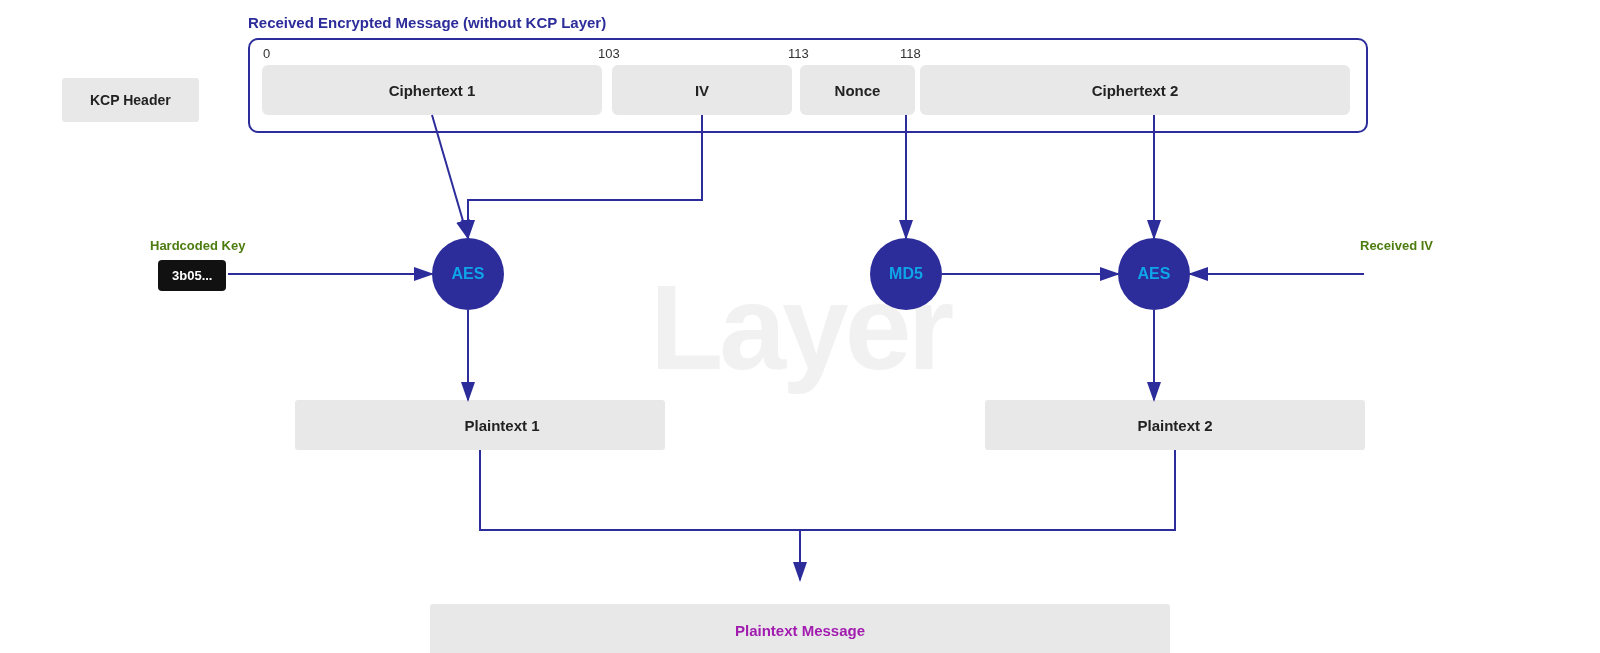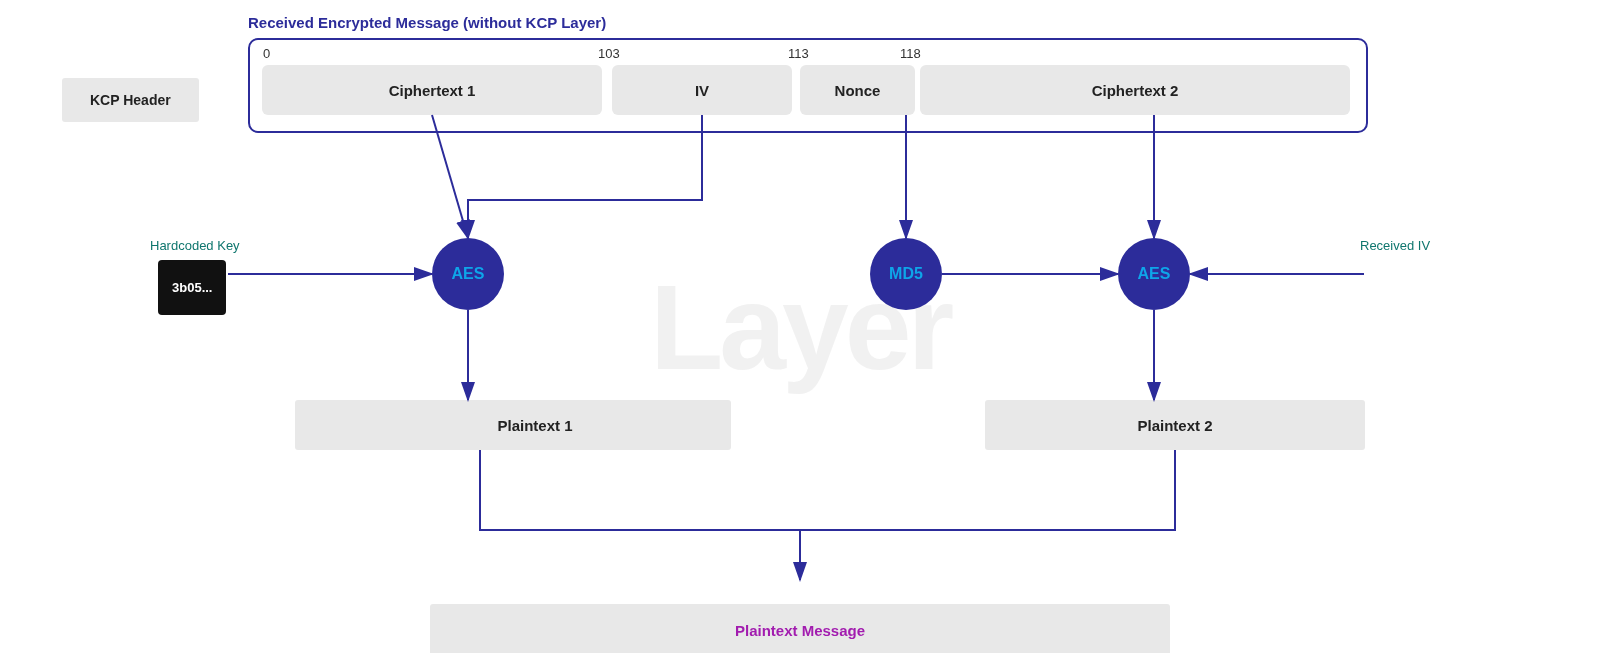--- a/index.html
+++ b/index.html
@@ -122,51 +122,51 @@
     .circle-md5  { top: 238px; left: 870px; text-align: center; }
     .circle-aes2 { top: 238px; left: 1118px; }
 
     
     .key-box {
       position: absolute;
       background: #111;
       color: #fff;
       font-weight: bold;
       font-size: 13px;
-      padding: 20px 14px;
+      padding: 8px 14px;
       border-radius: 4px;
     }
 
     .key-hardcoded { top: 260px; left: 158px; }
     .iv-hardcoded  { top: 260px; left: 1364px; }
 
     
     .key-label {
       position: absolute;
-      font-weight: normal;
+      font-weight: bold;
       font-size: 13px;
-      color: #0f766e;
+      color: #4d7c0f;
     }
     .key-label-hk  { top: 238px; left: 150px; }
     .key-label-hiv { top: 238px; left: 1360px; }
 
     
     .plaintext-box {
       position: absolute;
       background: #e8e8e8;
       height: 50px;
       display: flex;
       align-items: center;
       justify-content: center;
       font-weight: bold;
       font-size: 15px;
       color: #222;
       border-radius: 3px;
     }
-    .plaintext1 { top: 400px; left: 295px; width: 436px; padding-left: 44px; }
+    .plaintext1 { top: 400px; left: 295px; width: 370px; padding-left: 44px; }
     .plaintext2 { top: 400px; left: 985px; width: 380px; }
 
     
     .plaintext-msg {
       position: absolute;
       background: #e8e8e8;
       height: 52px;
       display: flex;
       align-items: center;
       justify-content: center;

